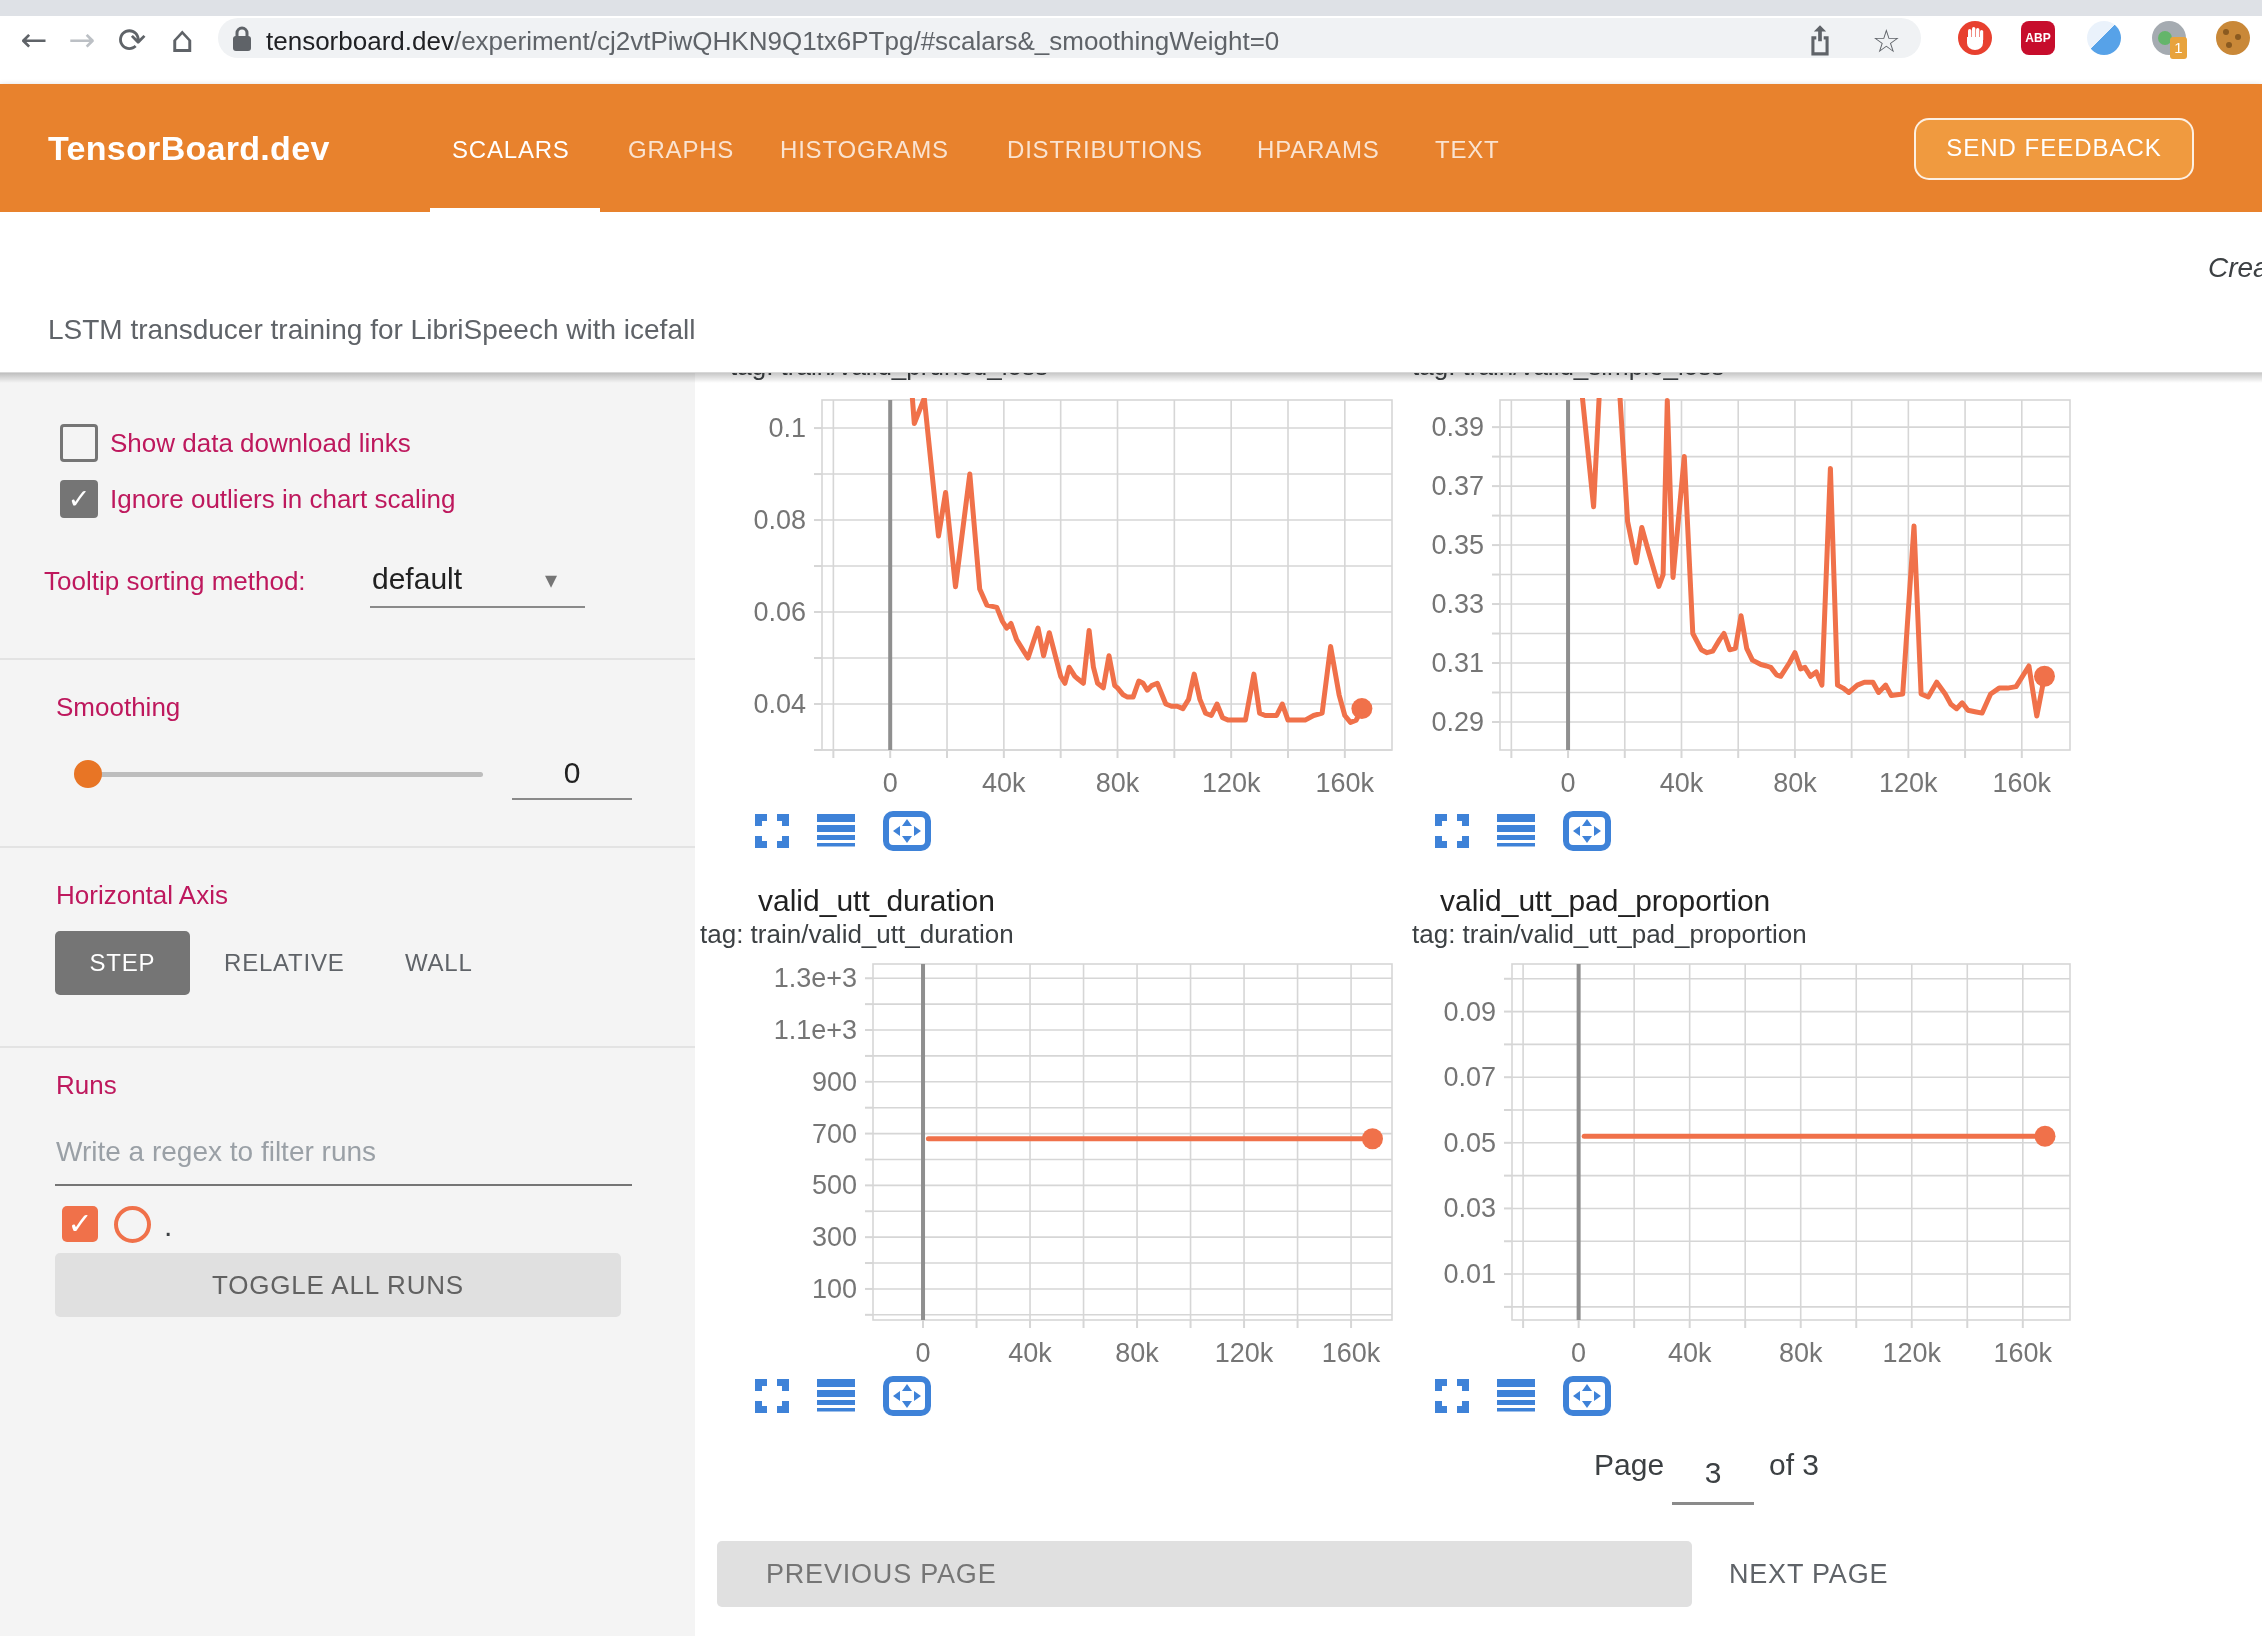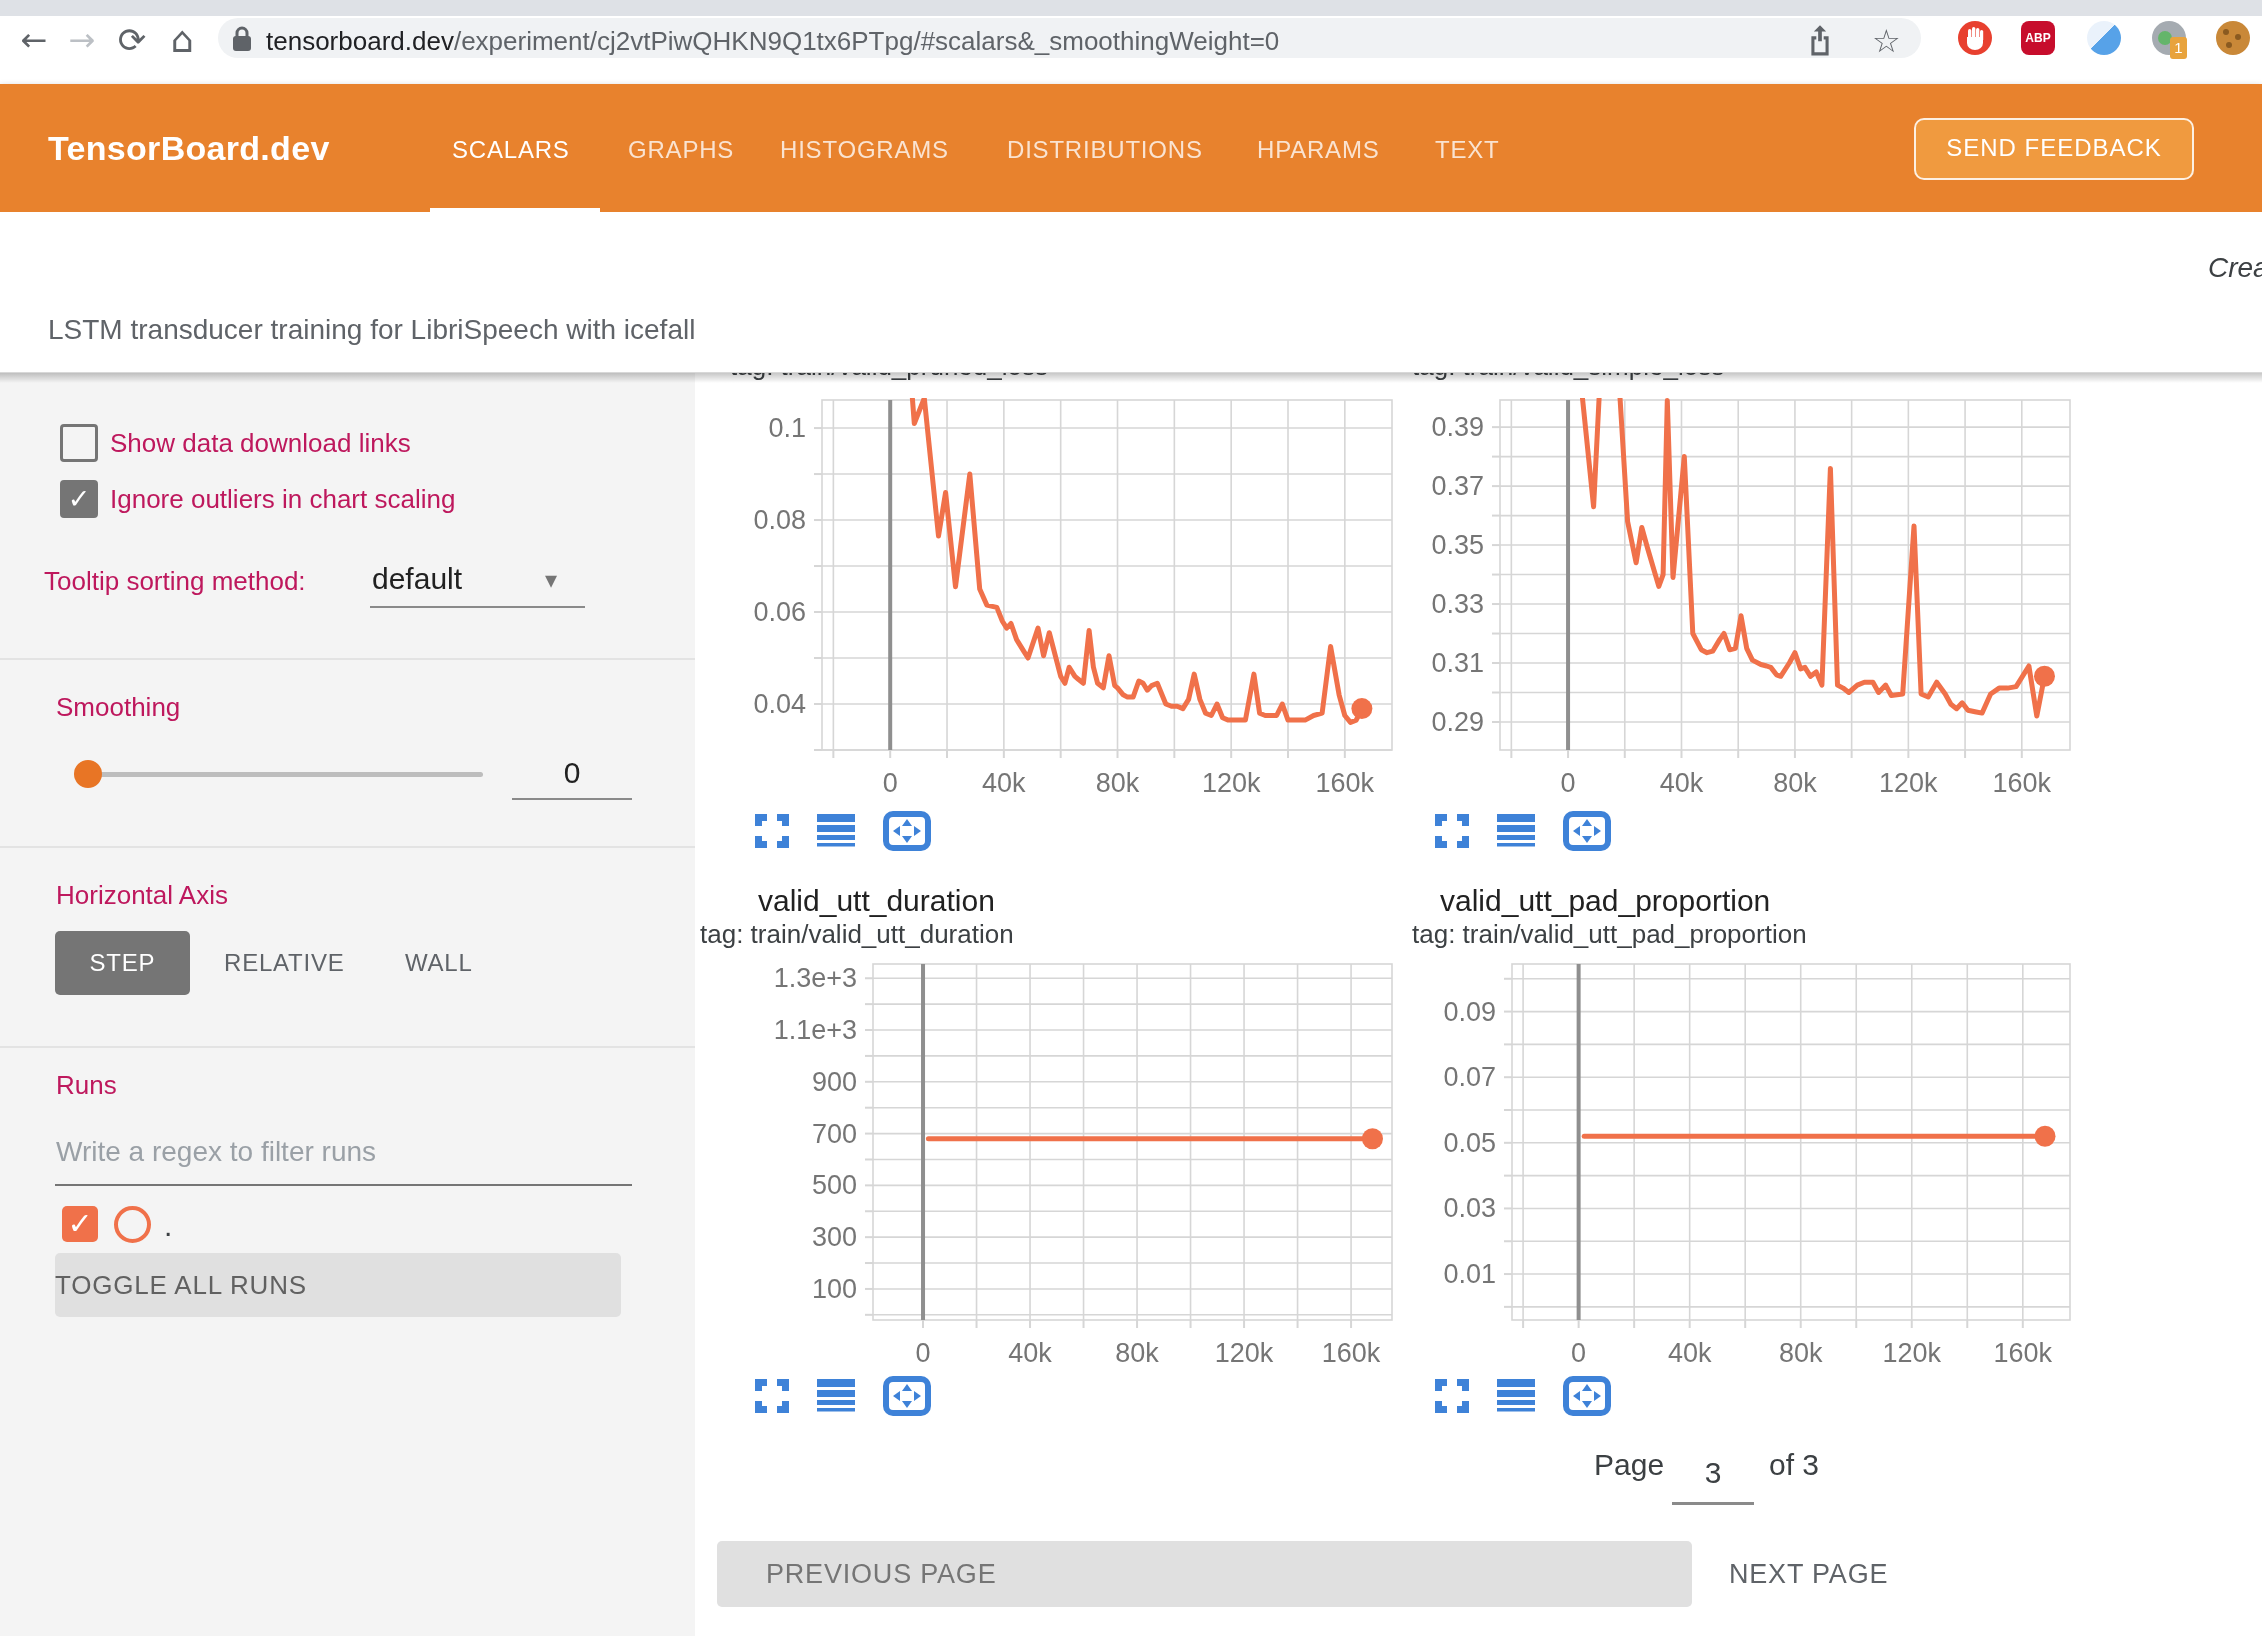--- a/index.html
+++ b/index.html
@@ -29,21 +29,21 @@
   .ext-cookie{background:#c98838;}
   .cookiedot{width:6px;height:6px;border-radius:50%;background:#8a5a20;}
   
   .appbar{left:0;top:84px;width:2262px;height:128px;background:var(--orange,#e8822d);
           box-shadow:0 3px 7px rgba(0,0,0,.30);}
   .logo{left:48px;top:129px;color:#fff;font-size:34px;font-weight:bold;letter-spacing:.3px;}
   .navtab{top:136px;color:rgba(255,255,255,.78);font-size:24px;letter-spacing:.8px;cursor:pointer;}
   .navtab.active{color:#fff;}
   .tabline{left:430px;top:208px;width:170px;height:4px;background:#fff;}
   .feedback{left:1914px;top:118px;width:276px;height:58px;background:var(--orange2,#f09a3f);
-            border:2px solid rgba(255,255,255,.85);border-radius:10px;color:#fff;font-size:24px;
+            border:2px solid rgba(255,255,255,.85);border-radius:15px;color:#fff;font-size:24px;
             letter-spacing:1px;text-align:center;line-height:56px;cursor:pointer;}
   
   .subheader{left:0;top:212px;width:2262px;height:160px;background:#fff;}
   .crea{left:2208px;top:252px;font-size:28px;font-style:italic;color:#3c4043;white-space:nowrap;}
   .exptitle{left:48px;top:314px;font-size:28px;color:#5f6368;}
   .sticky-shadow{left:0;top:372px;width:2262px;height:10px;z-index:30;
     background:linear-gradient(rgba(0,0,0,.22),rgba(0,0,0,0));border-top:1px solid #d8d8d8;}
   
   .sidebar-bg{left:0;top:372px;width:695px;height:1264px;background:#f4f4f4;}
   .sblabel{font-size:26px;color:#be185d;}
@@ -65,21 +65,21 @@
   .axisbtn.plain{color:#5f6368;line-height:64px;}
   .regexph{left:56px;top:1136px;font-size:28px;color:#9aa0a6;cursor:text;}
   .regexline{left:55px;top:1184px;width:577px;height:2px;background:#757575;}
   .runcb{left:62px;top:1206px;width:36px;height:36px;background:var(--coral,#f0714a);border-radius:5px;
          color:#fff;font-size:30px;line-height:36px;text-align:center;
          font-family:"DejaVu Sans",sans-serif;cursor:pointer;}
   .runcircle{left:114px;top:1206px;width:29px;height:29px;border:4px solid var(--coral,#f0714a);
              border-radius:50%;cursor:pointer;}
   .runname{left:164px;top:1208px;font-size:30px;line-height:36px;color:#3c4043;}
   .togglebtn{left:55px;top:1253px;width:566px;height:64px;background:#e0e0e0;border-radius:5px;
-             text-align:left;line-height:64px;font-size:26px;color:#616161;letter-spacing:.8px;cursor:pointer;}
+             text-align:center;line-height:64px;font-size:26px;color:#616161;letter-spacing:.8px;cursor:pointer;}
   .explabel{left:56px;top:1330px;font-size:28px;color:#3c4043;}
   
   .charttitle{font-size:30px;color:#212121;margin-left:28px;}
   .charttag{font-size:26px;color:#3c4043;}
   .tagsliver{height:9px;overflow:hidden;}
   .tagsliver span{display:block;margin-top:-21px;font-size:26px;line-height:30px;color:#3c4043;}
   svg.plot{overflow:visible;}
   .ticklabel{font-size:27px;fill:#757575;font-family:"Liberation Sans",sans-serif;}
   .ciconrow svg{cursor:pointer;}
   

